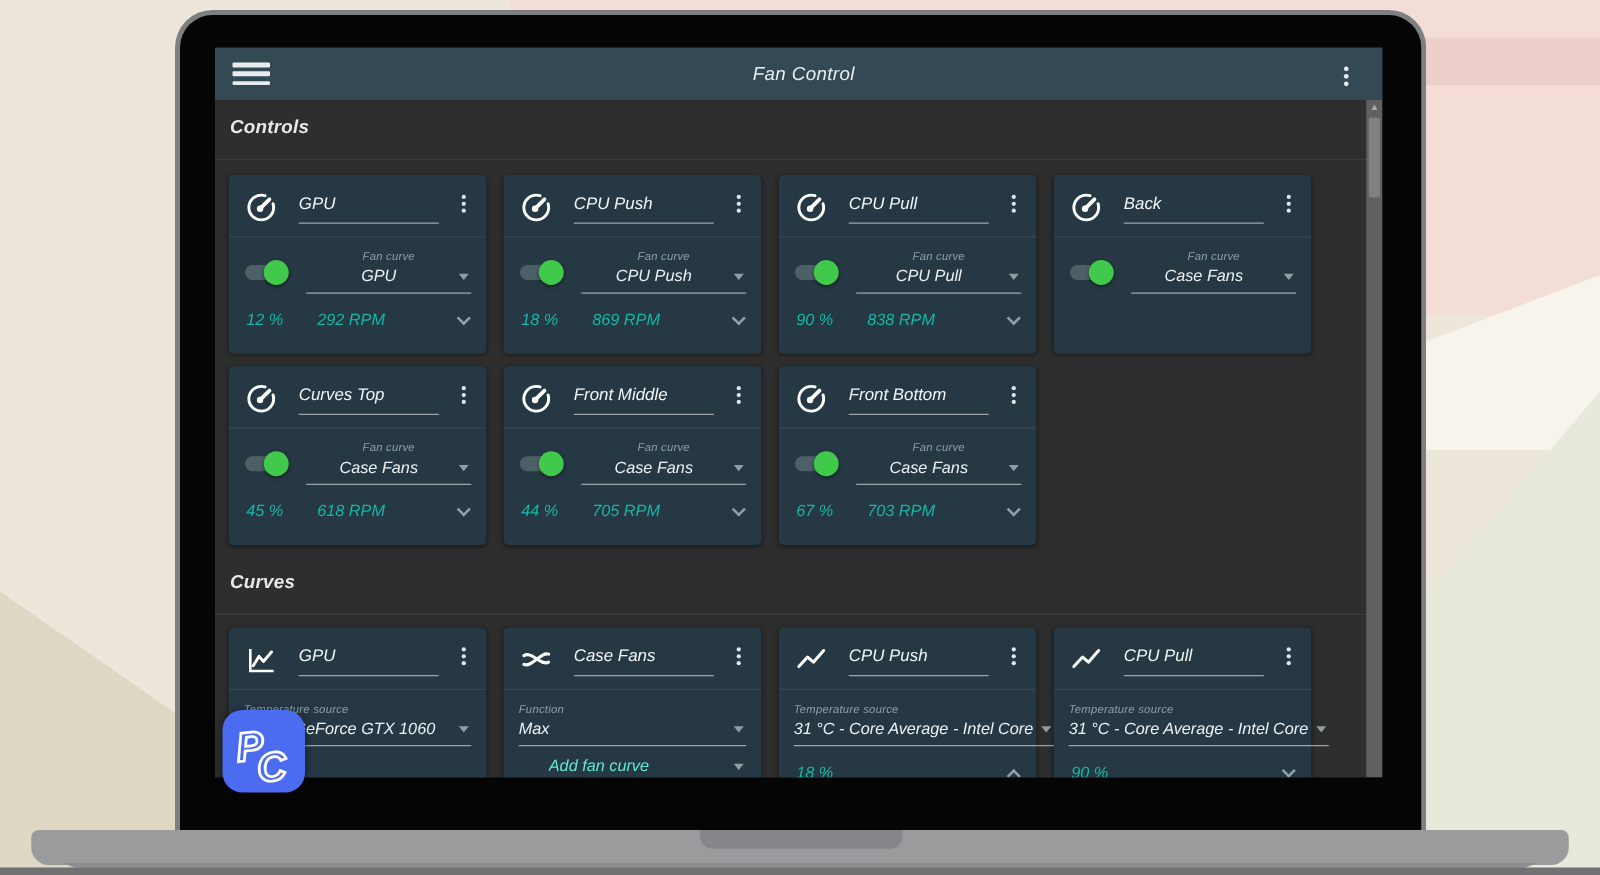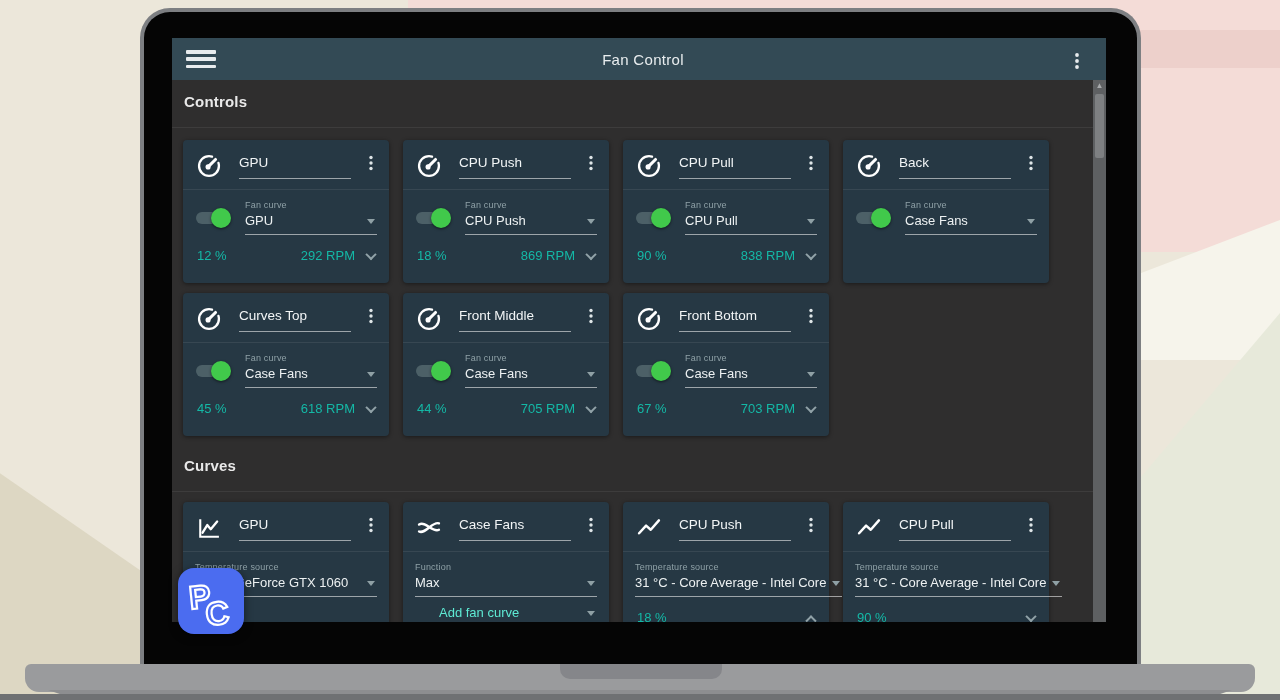--- a/index.html
+++ b/index.html
@@ -1,17 +1,17 @@
 <!DOCTYPE html>
 <html><head>
 <meta charset="utf-8">
 <style>
   * { margin:0; padding:0; box-sizing:border-box; }
   html,body { width:1280px; height:700px; overflow:hidden; font-family:"Liberation Sans", sans-serif; }
-  .abs { position:absolute; }
+  .abs { position:absolute;font-style:italic; }
   body { position:relative; background:#ece7da; }
 
   
   .bg-left-band { left:0; top:430px; width:152px; height:270px; background:#ddd7c3;
                   clip-path:polygon(0 16%, 100% 55%, 100% 100%, 0 100%); }
   .bg-pink { left:408px; top:0; width:872px; height:252px; background:#f4dcd7;
              border-bottom-left-radius:220px 80px; border-bottom-right-radius:40px 18px; }
   .bg-pink-stripe { left:408px; top:30px; width:872px; height:38px; background:rgba(224,186,181,.35); }
   .bg-white-tri { right:0; top:220px; width:165px; height:140px; background:#f6f4eb;
                   clip-path:polygon(0 45%, 100% 0, 100% 100%, 0 100%); }
@@ -61,32 +61,32 @@
   .divider { margin-top:9px; border-top:1px solid rgba(255,255,255,.08); }
   .card-body { display:flex; align-items:flex-start; padding:10px 12px 0 12px; }
 
   .switch { position:relative; width:36px; height:22px; flex:none; margin-top:7px; cursor:pointer; }
   .switch .track { position:absolute; left:1px; top:5px; width:32px; height:12px; border-radius:7px;
                    background:rgba(150,172,168,.35); }
   .switch .thumb { position:absolute; right:0; top:1px; width:20px; height:20px; border-radius:50%;
                    background:#41c94b; box-shadow:0 1px 3px rgba(0,0,0,.55); }
 
   .select { flex:1; position:relative; border-bottom:1px solid rgba(255,255,255,.55); padding-bottom:6px; cursor:pointer; }
-  .card-body .select.with-switch { margin-left:14px; }
+  .card-body .select.with-switch { margin-left:14px;text-align:center; }
   .select .lbl { font-size:9px; color:#8fa1a7; letter-spacing:.2px; }
   .select .val { font-size:13px; color:#edf1f2; margin-top:3px; white-space:nowrap; overflow:hidden; padding-right:16px; }
   .select .val.dim { color:#5eead4;margin-left:24px; }
   .select .caret { position:absolute; right:2px; bottom:10px; width:0; height:0;
                    border-left:4.5px solid transparent; border-right:4.5px solid transparent;
                    border-top:5px solid #8fa0a5; }
   .select.second { margin-top:8px; }
 
   .card-foot { display:flex; justify-content:space-between; align-items:center;
                padding:13px 14px 0 14px; font-size:13px; color:#14b8a6; }
-  .rpm-wrap { display:flex; align-items:center; }
+  .rpm-wrap { display:flex; align-items:center;gap:47px; }
   .chev { display:inline-block; width:8px; height:8px; border-right:2px solid #91a2a8;
           border-bottom:2px solid #91a2a8; margin-left:12px; cursor:pointer; }
   .chev.down { transform:rotate(45deg) translate(-1px,-1px); }
   .chev.up { transform:rotate(-135deg) translate(-2px,-2px); }
 
   
   .logo { left:178px; top:568px; width:66px; height:66px; background:#4b6cf0; border-radius:16px;
           z-index:6; box-shadow:0 2px 8px rgba(0,0,0,.5); display:flex; align-items:center; justify-content:center; }
 </style>
 </head>

